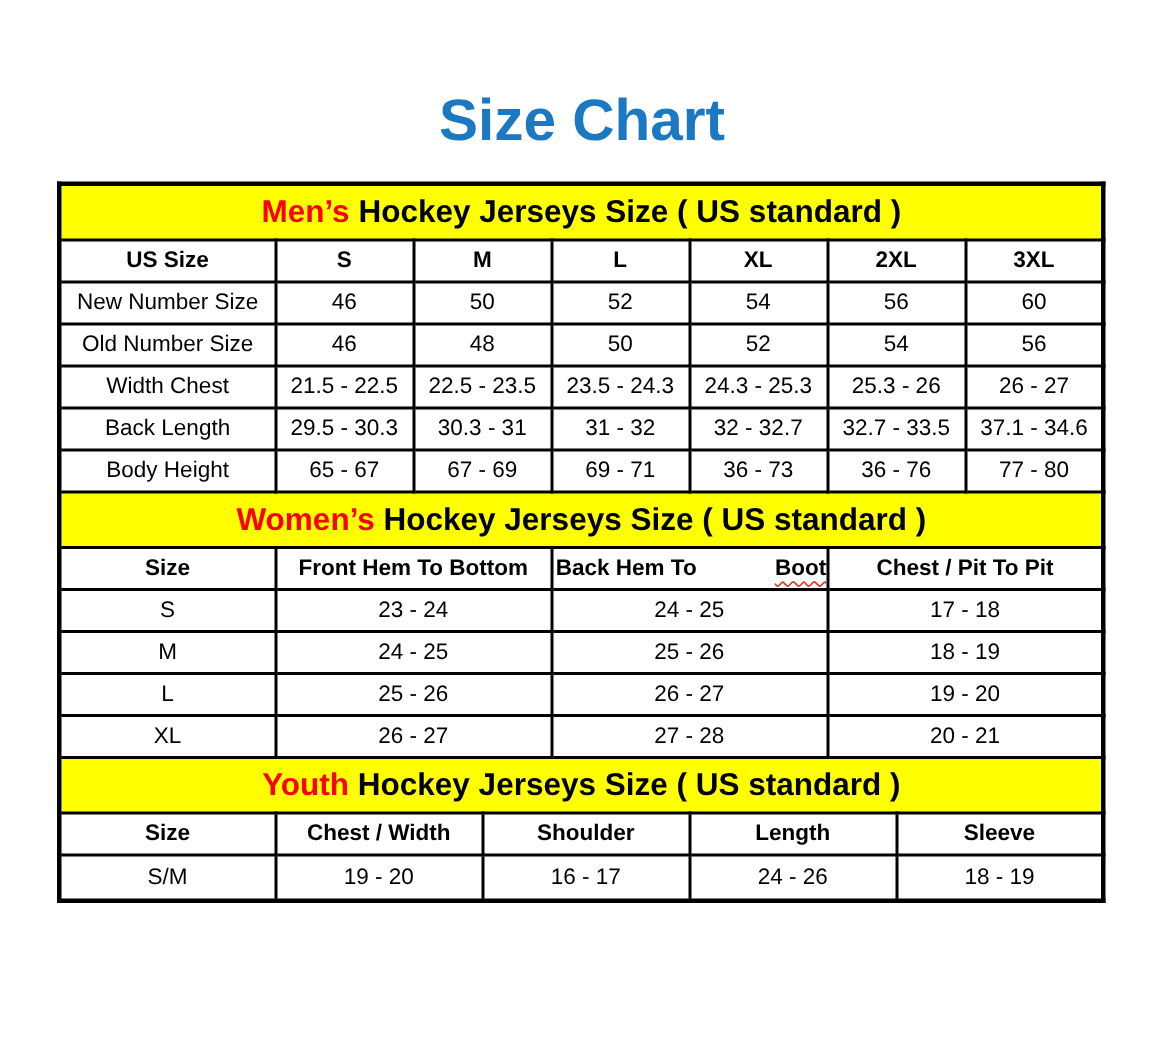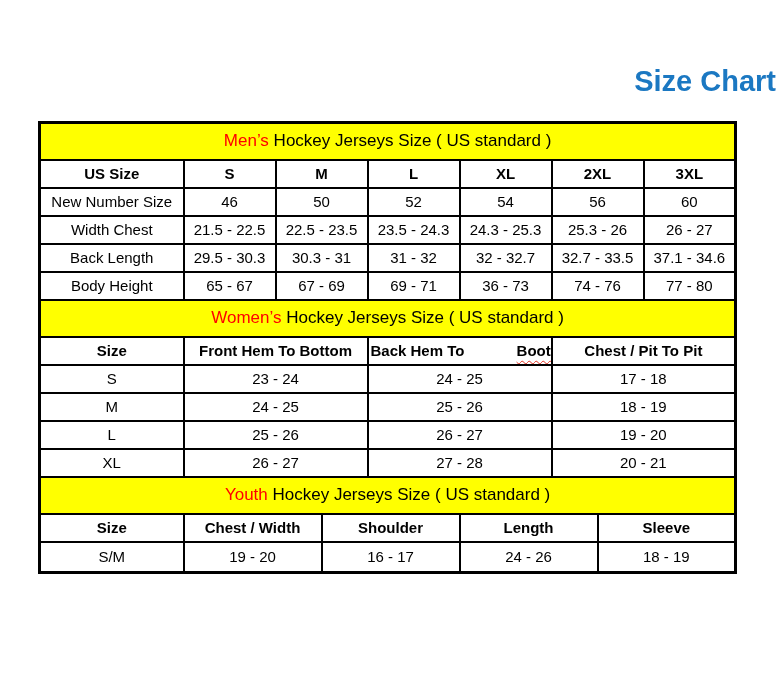--- a/index.html
+++ b/index.html
@@ -14,22 +14,22 @@
     height: 692px;
     background: #ffffff;
     overflow: hidden;
   }
   .title {
     position: absolute;
     top: 64px;
     left: 0;
     width: 100%;
     margin: 0;
-    text-align: right;
-    font-size: 29px;
+    text-align: center;
+    font-size: 39px;
     line-height: 34px;
     font-weight: bold;
     color: #1B78C2;
     letter-spacing: 0px;
   }
   .chart-wrap {
     position: absolute;
     left: 38px;
     top: 121px;
   }
@@ -47,22 +47,22 @@
     padding: 0 2px;
     color: #000000;
     font-size: 15px;
     line-height: 1.1;
     overflow: hidden;
     white-space: nowrap;
   }
   tr.band-row td {
     height: 35px;
     background: #FFFF00;
-    font-weight: normal;
-    font-size: 17px;
+    font-weight: bold;
+    font-size: 21px;
   }
   tr.band-row .hl { color: #FF0000; }
   tr.head-row th { height: 26px; font-weight: bold; margin-top: 12px; }
   tr.data-row td { height: 26px; font-weight: normal; }
   tr.data-row.tall td { height: 28px; }
   td.row-label { font-weight: normal; }
   td.row-label-bold { font-weight: bold; }
   .sc-wavy {
     text-decoration: underline;
     text-decoration-style: wavy;
@@ -102,20 +102,29 @@
       <tr class="data-row">
         <td class="row-label">New Number Size</td>
         <td colspan="2">46</td>
         <td colspan="2">50</td>
         <td colspan="2">52</td>
         <td colspan="2">54</td>
         <td colspan="2">56</td>
         <td colspan="2">60</td>
       </tr>
       <tr class="data-row">
+        <td class="row-label">Old Number Size</td>
+        <td colspan="2">46</td>
+        <td colspan="2">48</td>
+        <td colspan="2">50</td>
+        <td colspan="2">52</td>
+        <td colspan="2">54</td>
+        <td colspan="2">56</td>
+      </tr>
+      <tr class="data-row">
         <td class="row-label">Width Chest</td>
         <td colspan="2">21.5 - 22.5</td>
         <td colspan="2">22.5 - 23.5</td>
         <td colspan="2">23.5 - 24.3</td>
         <td colspan="2">24.3 - 25.3</td>
         <td colspan="2">25.3 - 26</td>
         <td colspan="2">26 - 27</td>
       </tr>
       <tr class="data-row">
         <td class="row-label">Back Length</td>
@@ -125,21 +134,21 @@
         <td colspan="2">32 - 32.7</td>
         <td colspan="2">32.7 - 33.5</td>
         <td colspan="2">37.1 - 34.6</td>
       </tr>
       <tr class="data-row">
         <td class="row-label">Body Height</td>
         <td colspan="2">65 - 67</td>
         <td colspan="2">67 - 69</td>
         <td colspan="2">69 - 71</td>
         <td colspan="2">36 - 73</td>
-        <td colspan="2">74 - 76</td>
+        <td colspan="2">36 - 76</td>
         <td colspan="2">77 - 80</td>
       </tr>
 
       <tr class="band-row">
         <td colspan="13"><span class="hl">Women’s</span><span> Hockey Jerseys Size ( US standard )</span></td>
       </tr>
       <tr class="head-row">
         <th>Size</th>
         <th colspan="4">Front Hem To Bottom</th>
         <th colspan="4"><span>Back Hem To </span><span class="sc-wavy">Boottom</span></th>

